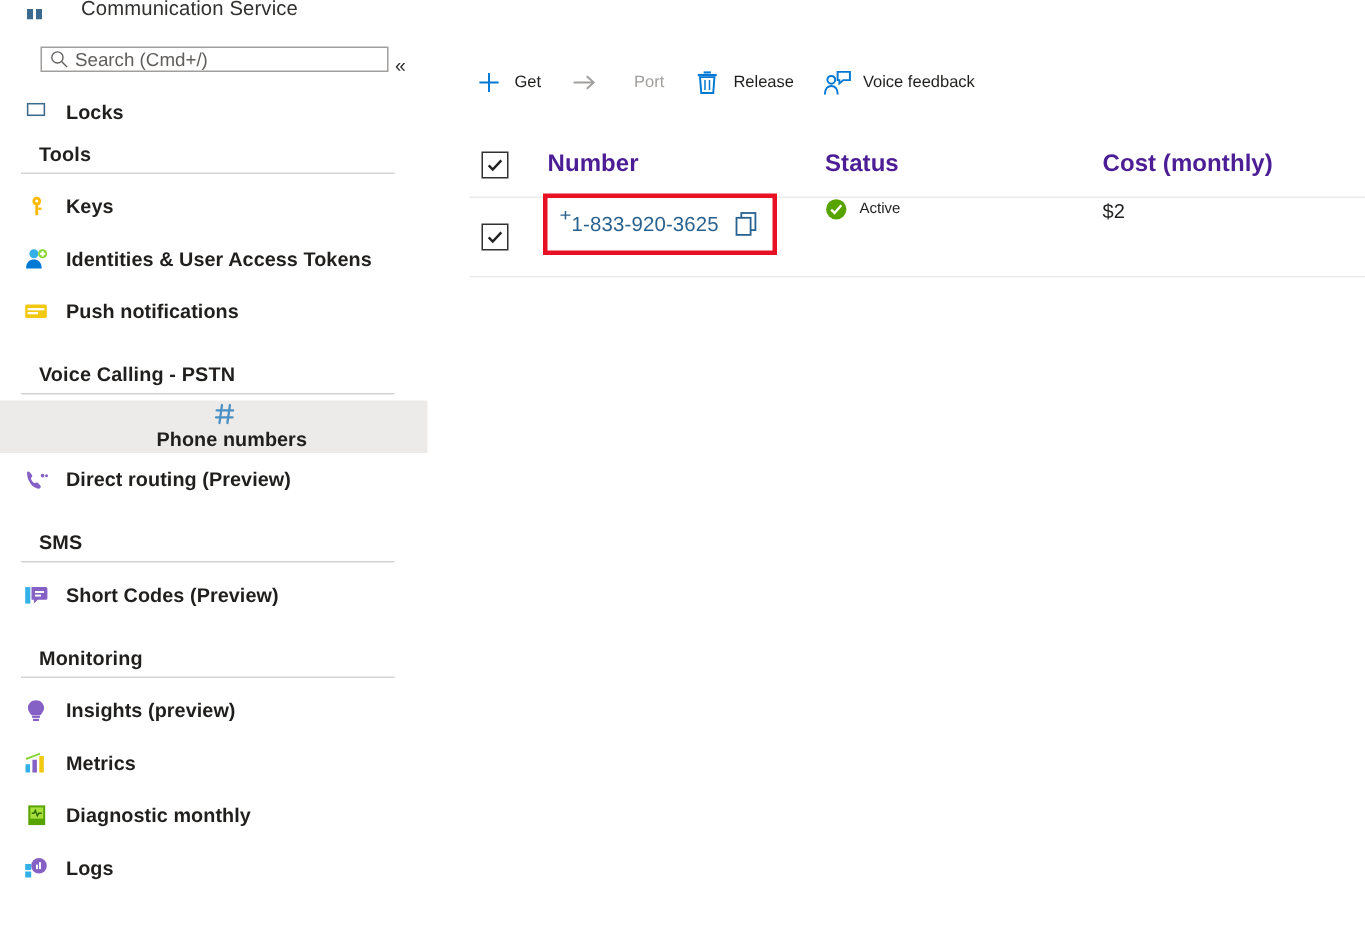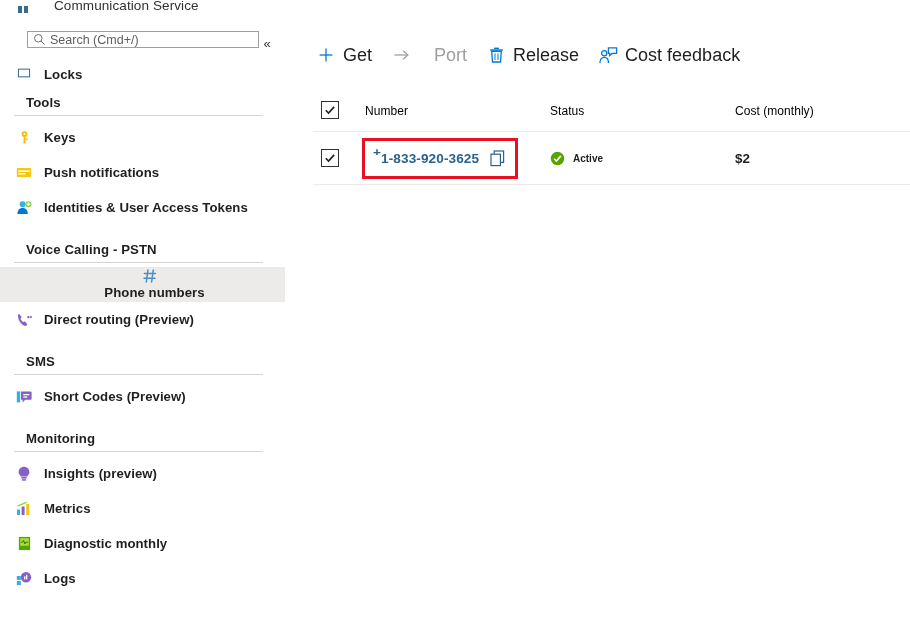--- a/index.html
+++ b/index.html
@@ -132,50 +132,49 @@
     font-family: "Liberation Sans", sans-serif;
   }
   .tb-btn .tb-ico {
     width: 22px; height: 20px;
     display: flex; align-items: center; justify-content: center;
     flex: none;
     color: #0078d4;
   }
   .tb-btn .tb-label {
     margin-left: 6px;
-    font-size: 18px;
+    font-size: 11px;
     color: #201f1e;
     white-space: nowrap;
   }
   .tb-btn.disabled { cursor: default; }
   .tb-btn.disabled .tb-ico { color: #a19f9d; }
   .tb-btn.disabled .tb-label { color: #a19f9d; padding-left: 16px; }
 
   
   .table { position: absolute; left: 13px; top: 88px; width: 597px; }
   .thead {
     display: flex; align-items: center;
     height: 44px;
     border-bottom: 1px solid #edebe9;
   }
   .trow {
-    display: flex; align-items: center;
+    display: flex; 
     height: 53px;
     border-bottom: 1px solid #edebe9;
-    font-weight: bold;
   }
   .col-check { width: 52px; flex: none; display: flex; align-items: center; padding-left: 8px; }
   .col-number { width: 185px; flex: none; }
   .col-status { width: 185px; flex: none; }
   .col-cost   { width: 175px; flex: none; }
 
   .th-text {
-    font-size: 12px;
-    font-weight: normal;
-    color: #000000;
+    font-size: 16px;
+    font-weight: bold;
+    color: #4c1d95;
     letter-spacing: .05px;
   }
 
   .chk {
     width: 18px; height: 18px;
     border: 1px solid #323130;
     background: #fff;
     display: flex; align-items: center; justify-content: center;
     cursor: pointer;
     flex: none;
@@ -276,40 +275,40 @@
             <rect x="7" y="6.4" width="2" height="8" fill="#ffb900"></rect>
             <rect x="9" y="9" width="2.4" height="1.6" fill="#ffb900"></rect>
             <circle cx="8" cy="4.3" r="1.1" fill="#fff"></circle>
           </svg>
         </span>
         <span class="ni-label">Keys</span>
       </div>
 
       <div class="nav-item">
         <span class="ni-icon">
-          <svg width="16" height="13" viewBox="0 0 16 13" aria-hidden="true">
-            <rect x="0.8" y="2" width="14.4" height="9" rx="1" fill="#f2c811"></rect>
-            <rect x="2.4" y="4.4" width="11.2" height="1.5" fill="#fff"></rect>
-            <rect x="2.4" y="7" width="7" height="1.5" fill="#fff"></rect>
-          </svg>
-        </span>
-        <span class="ni-label">Push notifications</span>
-      </div>
-
-      <div class="nav-item">
-        <span class="ni-icon">
           <svg width="16" height="15" viewBox="0 0 16 15" aria-hidden="true">
             <circle cx="6.6" cy="4.2" r="3" fill="#32b0e7"></circle>
             <path d="M1.4 14 C1.4 9.6 4 8 6.6 8 C9.2 8 11.8 9.6 11.8 14 Z" fill="#0078d4"></path>
             <circle cx="12.4" cy="4.2" r="3" fill="#86d633"></circle>
             <rect x="11.7" y="2.4" width="1.4" height="3.6" fill="#fff"></rect>
             <rect x="10.6" y="3.5" width="3.6" height="1.4" fill="#fff"></rect>
           </svg>
         </span>
         <span class="ni-label">Identities &amp; User Access Tokens</span>
+      </div>
+
+      <div class="nav-item">
+        <span class="ni-icon">
+          <svg width="16" height="13" viewBox="0 0 16 13" aria-hidden="true">
+            <rect x="0.8" y="2" width="14.4" height="9" rx="1" fill="#f2c811"></rect>
+            <rect x="2.4" y="4.4" width="11.2" height="1.5" fill="#fff"></rect>
+            <rect x="2.4" y="7" width="7" height="1.5" fill="#fff"></rect>
+          </svg>
+        </span>
+        <span class="ni-label">Push notifications</span>
       </div>
 
       <div class="nav-group-title">Voice Calling - PSTN</div>
       <div class="nav-divider"></div>
 
       <div class="nav-item selected">
         <span class="ni-icon">
           <svg width="16" height="16" viewBox="0 0 16 16" aria-hidden="true">
             <g stroke="#4a90c4" stroke-width="1.5" stroke-linecap="round">
               <line x1="6" y1="2" x2="4.3" y2="14"></line>
@@ -439,21 +438,21 @@
       </button>
 
       <button class="tb-btn">
         <span class="tb-ico">
           <svg width="19" height="17" viewBox="0 0 19 17" aria-hidden="true">
             <circle cx="5.2" cy="6.2" r="2.6" fill="none" stroke="#0078d4" stroke-width="1.3"></circle>
             <path d="M0.9 16 C0.9 12 3 10.3 5.2 10.3 C7.4 10.3 9.5 12 9.5 16" fill="none" stroke="#0078d4" stroke-width="1.3"></path>
             <path d="M9.4 0.9 H17.6 V6.4 H13.2 L10.6 8.6 V6.4 H9.4 Z" fill="none" stroke="#0078d4" stroke-width="1.3"></path>
           </svg>
         </span>
-        <span class="tb-label">Cost feedback</span>
+        <span class="tb-label">Voice feedback</span>
       </button>
 
     </div>
 
     <div class="table">
 
       <div class="thead">
         <div class="col-check">
           <span class="chk">
             <svg width="12" height="12" viewBox="0 0 12 12" aria-hidden="true">

